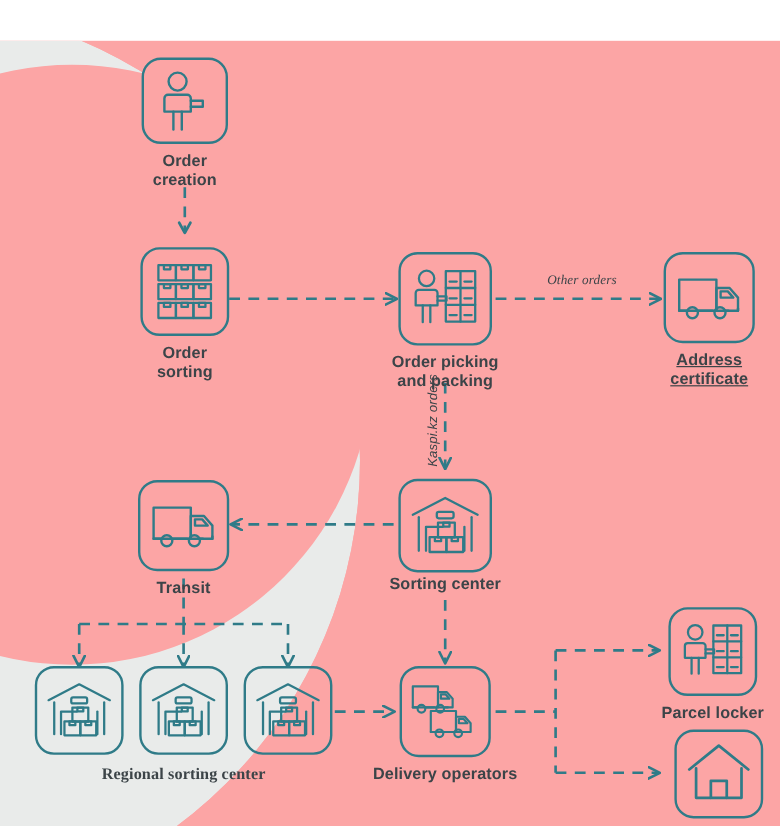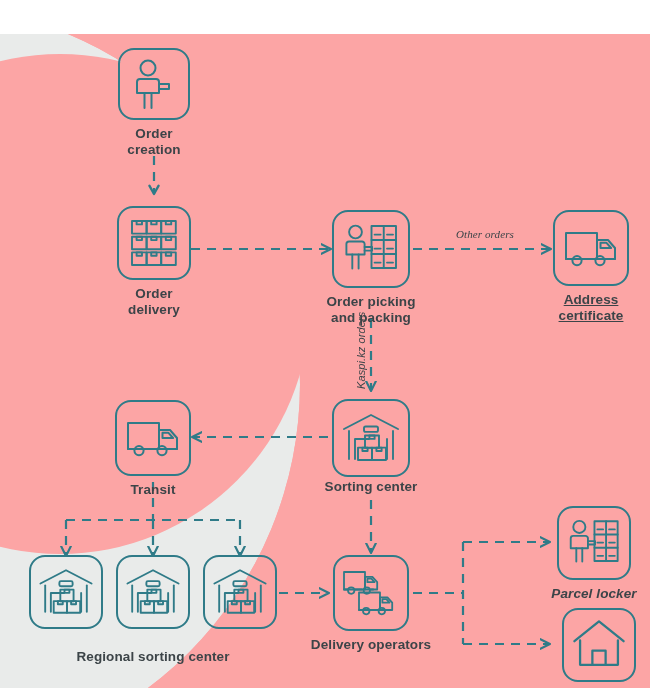--- a/index.html
+++ b/index.html
@@ -171,21 +171,21 @@
           <rect x="27.6" y="44.4" width="14.6" height="12.6"></rect>
           <rect x="42.2" y="44.4" width="14.6" height="12.6"></rect>
           <path d="M 17.6 44.4 h 5.4 v 3.4 h -5.4 z"></path>
           <path d="M 32.2 44.4 h 5.4 v 3.4 h -5.4 z"></path>
           <path d="M 46.8 44.4 h 5.4 v 3.4 h -5.4 z"></path>
         </g>
       </svg>
     </div>
     <div class="node-label" style="top:80px;">
       <div>Order</div>
-      <div>delivery</div>
+      <div>sorting</div>
     </div>
   </div>
 
   <div class="node" style="left:371px; top:176px;">
     <div class="node-box" style="width:78px; height:78px;">
       <svg width="74" height="74" viewBox="0 0 74 74">
         <g fill="none" stroke="#2f7b88" stroke-width="1.9" stroke-linejoin="round" stroke-linecap="round">
           <circle cx="21.5" cy="20" r="6.4"></circle>
           <path d="M 15 29.5 h 13 a 2.6 2.6 0 0 1 2.6 2.6 v 10.4 h -18.2 v -10.4 a 2.6 2.6 0 0 1 2.6 -2.6 z"></path>
           <path d="M 30.6 35 h 7.5 v 3.6 h -7.5"></path>
@@ -331,21 +331,21 @@
           <path d="M 35.4 34.5 h 5.2 v 3.4 h -5.2 z"></path>
           <rect x="24" y="46.6" width="14" height="12.4"></rect>
           <path d="M 28.4 46.6 h 5.2 v 3.4 h -5.2 z"></path>
           <rect x="38" y="46.6" width="14" height="12.4"></rect>
           <path d="M 42.4 46.6 h 5.2 v 3.4 h -5.2 z"></path>
         </g>
       </svg>
     </div>
   </div>
   <div class="node" style="left:153px; top:521px;">
-    <div class="node-label" style="top:94px;">
+    <div class="node-label" style="top:82px;font-family:Liberation Serif, serif;">
       <div>Regional sorting center</div>
     </div>
   </div>
 
   <div class="node" style="left:371px; top:521px;">
     <div class="node-box" style="width:76px; height:76px;">
       <svg width="72" height="72" viewBox="0 0 72 72">
         <g fill="none" stroke="#2f7b88" stroke-width="1.8" stroke-linejoin="round" stroke-linecap="round">
 
           <rect x="9" y="15" width="21" height="17.5"></rect>
@@ -388,21 +388,21 @@
           <path d="M 37.5 42 h 24.5"></path>
           <path d="M 40.6 22.6 h 6"></path>
           <path d="M 53 22.6 h 6"></path>
           <path d="M 40.6 36.6 h 6"></path>
           <path d="M 53 36.6 h 6"></path>
           <path d="M 40.6 50.6 h 6"></path>
           <path d="M 53 50.6 h 6"></path>
         </g>
       </svg>
     </div>
-    <div class="node-label" style="top:80px;font-style:italic;">
+    <div class="node-label" style="top:80px;">
       <div>Parcel locker</div>
     </div>
   </div>
 
   <div class="node" style="left:599px; top:574px;">
     <div class="node-box" style="width:74px; height:74px;">
       <svg width="70" height="70" viewBox="0 0 74 74">
         <g fill="none" stroke="#2f7b88" stroke-width="2.4" stroke-linejoin="round" stroke-linecap="round">
           <path d="M 11 33 L 37 12 L 63 33"></path>
           <path d="M 17 32 v 26 h 40 v -26"></path>

